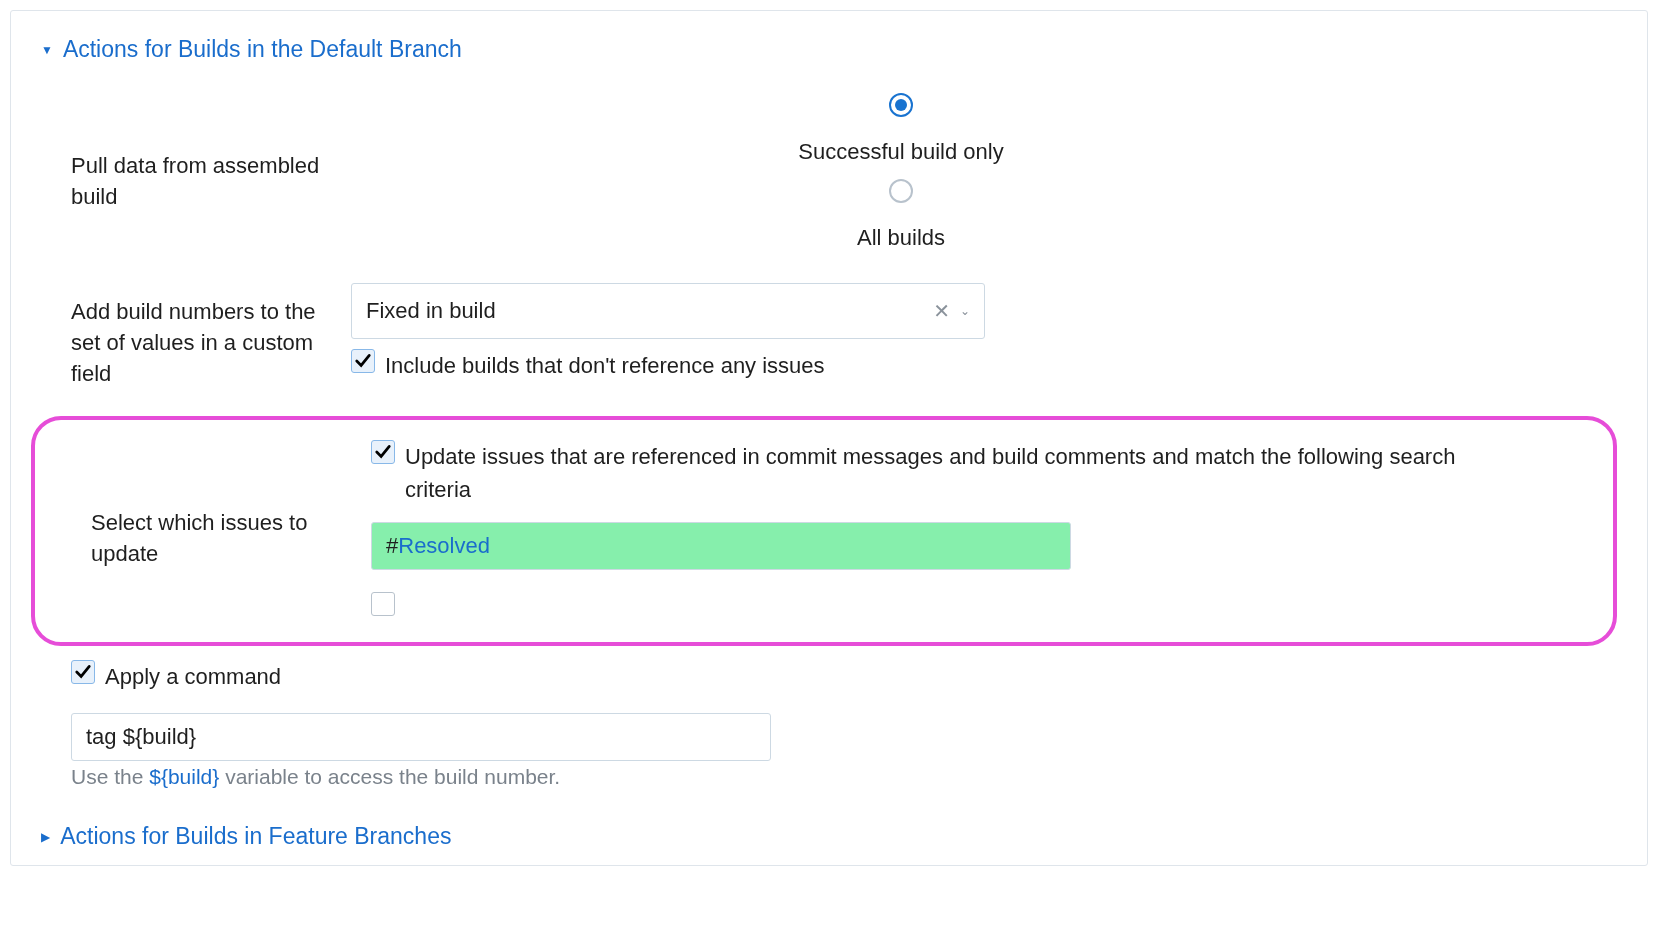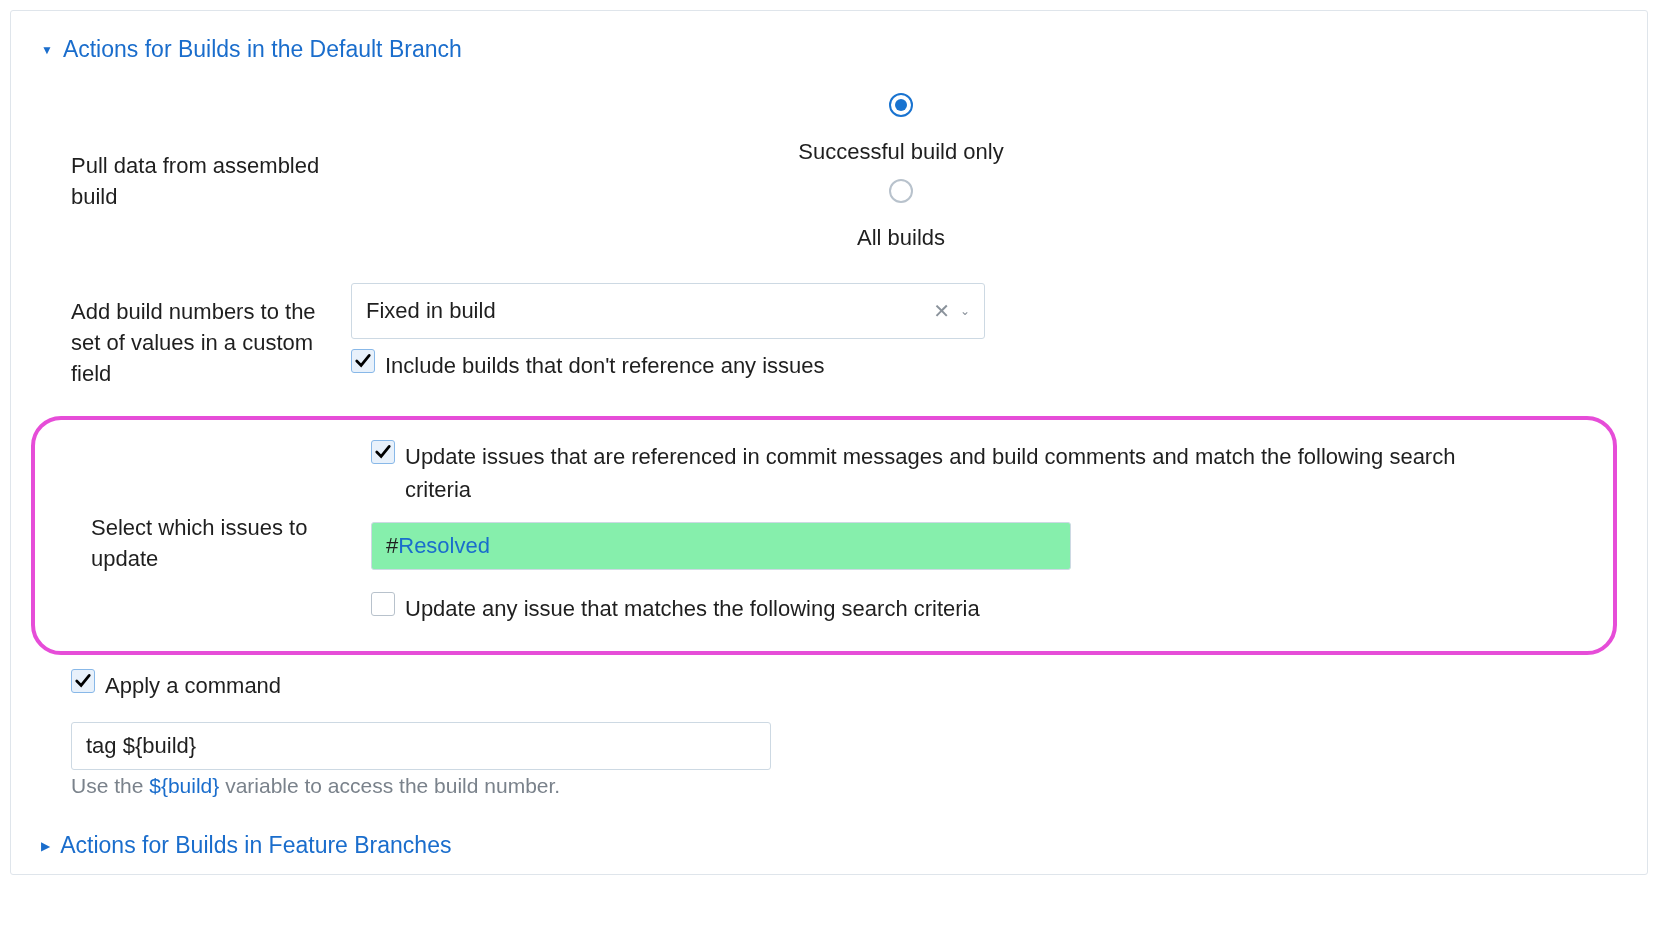--- a/index.html
+++ b/index.html
@@ -248,21 +248,20 @@
           </span>
           <span class="checkbox-label">Update issues that are referenced in commit messages and build comments and match the following search criteria</span>
         </div>
         <div class="text-input">
           <span class="hash">#</span><span class="link-token">Resolved</span>
         </div>
         <div class="checkbox-row">
           <span class="checkbox unchecked">
             
           </span>
-          <span class="checkbox-label">Update any issue that matches the following search criteria</span>
         </div>
       </div>
     </div>
   </div>
 
   <div class="form-row">
     <div class="form-control">
       <div class="checkbox-row">
         <span class="checkbox checked">
           <svg viewBox="0 0 16 16">

